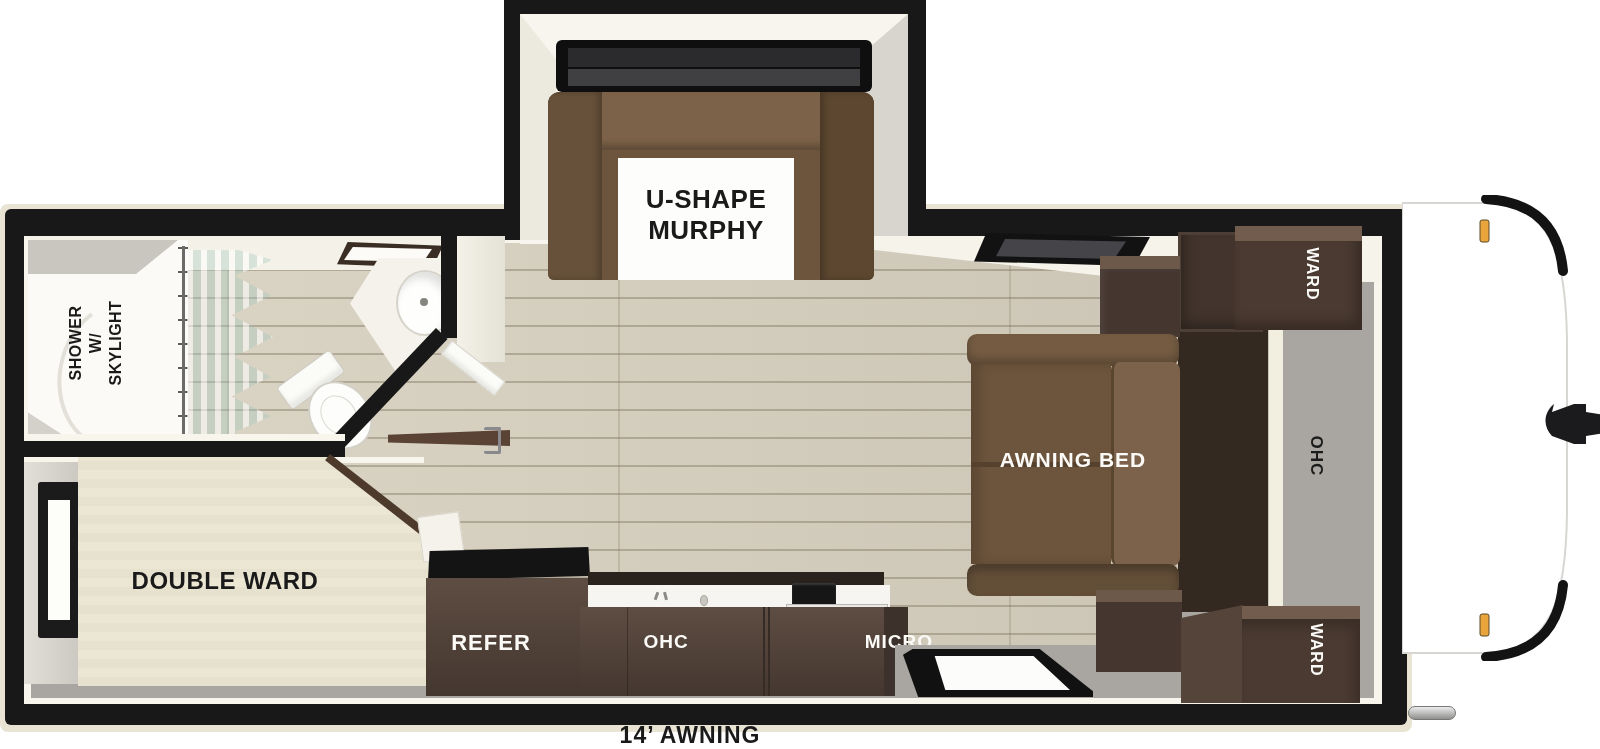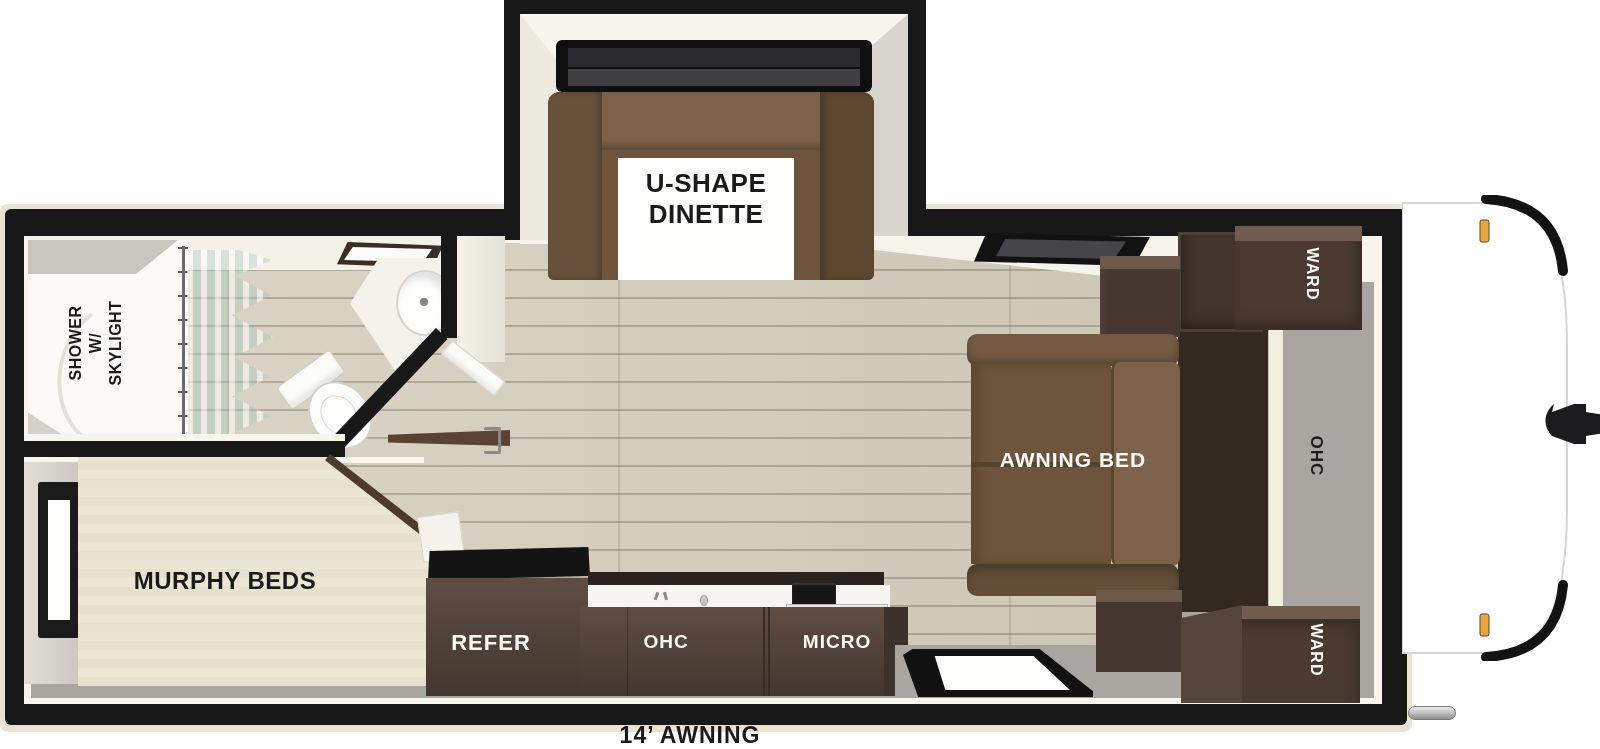--- a/index.html
+++ b/index.html
@@ -92,21 +92,21 @@
 
   <div class="abs" style="left:24px;top:462px;width:54px;height:222px;background:linear-gradient(90deg,#e2dfd8,#ccc9c2);"></div>
   <div class="abs" style="left:38px;top:482px;width:42px;height:156px;background:#1b1b1b;border-radius:3px;"></div>
   <div class="abs" style="left:48px;top:500px;width:22px;height:120px;background:#fdfdfa;"></div>
   <div class="abs" style="left:78px;top:457px;width:350px;height:229px;background:#ebe6d2;
               background-image:repeating-linear-gradient(0deg, rgba(0,0,0,.02) 0 9px, rgba(255,255,255,.03) 9px 18px);
               clip-path:polygon(0 0,72.5% 0,100% 33%,100% 100%,0 100%);"></div>
   <div class="abs" style="left:330px;top:454px;width:124px;height:8px;background:#4e3a2b;transform:rotate(38deg);transform-origin:left top;"></div>
   <div class="abs" style="left:95px;top:566px;width:260px;height:64px;">
     <div class="lbl" style="font-size:24px;line-height:30px;">
-      <div>MURPHY BEDS</div>
+      <div>DOUBLE WARD</div>
     </div>
   </div>
 
   <div class="abs" style="left:420px;top:514px;width:40px;height:44px;background:#f4f2ea;border:1px solid #d8d5cb;transform:rotate(-8deg);"></div>
   <div class="abs" style="left:428px;top:547px;width:162px;height:33px;background:#141414;clip-path:polygon(1% 12%,99% 0,100% 88%,0 100%);"></div>
   <div class="abs cabface" style="left:426px;top:578px;width:162px;height:118px;"></div>
   <div class="abs lblw" style="left:410px;top:630px;width:162px;height:22px;font-size:22px;">REFER</div>
 
   <div class="abs" style="left:588px;top:572px;width:296px;height:13px;background:#2a221c;"></div>
   <div class="abs" style="left:588px;top:585px;width:302px;height:24px;background:#f6f5f1;border-bottom:1px solid #cfcdc6;"></div>
@@ -115,21 +115,21 @@
   <div class="abs" style="left:700px;top:595px;width:6px;height:9px;border-radius:50%;background:#c9c7c0;border:1px solid #a5a39c;"></div>
   <div class="abs" style="left:792px;top:583px;width:44px;height:24px;background:#161617;border-radius:2px;box-shadow:inset 0 2px 2px rgba(255,255,255,.15);"></div>
   <div class="abs" style="left:786px;top:604px;width:100px;height:14px;background:#e9e8e4;border:1px solid #b9b7b1;"></div>
 
   <div class="abs cabface" style="left:580px;top:607px;width:328px;height:89px;"></div>
   <div class="abs" style="left:627px;top:607px;width:1px;height:89px;background:rgba(30,22,16,.45);"></div>
   <div class="abs" style="left:763px;top:607px;width:2px;height:89px;background:#362c25;"></div>
   <div class="abs" style="left:768px;top:607px;width:2px;height:89px;background:#362c25;"></div>
   <div class="abs" style="left:884px;top:607px;width:24px;height:89px;background:#3d322b;"></div>
   <div class="abs lblw" style="left:586px;top:631px;width:160px;height:22px;font-size:19px;">OHC</div>
-  <div class="abs lblw" style="left:757px;top:631px;width:160px;height:22px;font-size:19px;">MICRO</div>
+  <div class="abs lblw" style="left:773px;top:631px;width:160px;height:22px;font-size:19px;text-align:right;">MICRO</div>
 
   <div class="abs gray" style="left:895px;top:645px;width:285px;height:53px;"></div>
   <div class="abs" style="left:903px;top:649px;width:190px;height:48px;background:#111111;clip-path:polygon(5% 0,72% 0,100% 88%,100% 100%,8% 100%,0 12%);"></div>
   <div class="abs" style="left:921px;top:656px;width:152px;height:34px;background:#fcfcfa;clip-path:polygon(9% 0,74% 0,98% 100%,16% 100%);"></div>
 
   <div class="abs" style="left:1178px;top:318px;width:90px;height:294px;background:#342921;"></div>
   <div class="abs" style="left:1268px;top:318px;width:14px;height:292px;background:#f2eee0;border-left:1px solid #c9c5b8;"></div>
 
   <div class="abs" style="left:1178px;top:232px;width:85px;height:100px;background:#43352d;box-shadow:inset 0 0 0 3px #4e3f36, inset 6px -8px 14px rgba(0,0,0,.35);"></div>
   <div class="abs" style="left:1235px;top:226px;width:127px;height:15px;background:#715c4d;"></div>
@@ -160,23 +160,23 @@
   <div class="abs" style="left:1242px;top:619px;width:118px;height:84px;background:#4a3a31;box-shadow:inset -6px 8px 12px rgba(0,0,0,.2);"></div>
   <div class="abs vwrap" style="left:1296px;top:614px;width:40px;height:72px;">
     <span style="transform:rotate(90deg);font-weight:bold;font-size:16px;color:#fbfaf7;letter-spacing:1px;white-space:nowrap;">WARD</span>
   </div>
 
   <div class="abs" style="left:548px;top:92px;width:326px;height:188px;background:#6d543c;border-radius:12px 12px 6px 6px;">
     <div class="abs" style="left:0px;top:0px;width:326px;height:58px;background:#7b6248;border-radius:12px 12px 0 0;box-shadow:inset 0 -5px 7px rgba(0,0,0,.25);"></div>
     <div class="abs" style="left:0px;top:0px;width:54px;height:188px;background:#67513a;border-radius:12px 0 0 6px;box-shadow:inset -4px 0 6px rgba(0,0,0,.22);"></div>
     <div class="abs" style="left:272px;top:0px;width:54px;height:188px;background:#5d4730;border-radius:0 12px 6px 0;box-shadow:inset 4px 0 6px rgba(0,0,0,.22);"></div>
     <div class="abs" style="left:70px;top:66px;width:176px;height:122px;background:#fdfdfb;">
-      <div class="lbl" style="font-size:26px;line-height:31px;padding-top:10px;">
+      <div class="lbl" style="font-size:26px;line-height:31px;padding-top:26px;">
         <div>U-SHAPE</div>
-        <div>DINETTE</div>
+        <div>MURPHY</div>
       </div>
     </div>
   </div>
 
   <svg class="abs" style="left:1402px;top:195px;" width="200" height="466" viewBox="0 0 200 466">
     <path d="M0,8 H86 C152,10 164,66 165,146 V318 C164,398 152,456 86,458 H0 Z" fill="#ffffff" stroke="#d6d6d3" stroke-width="2"></path>
     <path d="M84,4 C135,7 157,34 161,76" fill="none" stroke="#131313" stroke-width="10" stroke-linecap="round"></path>
     <path d="M84,462 C135,459 157,432 161,390" fill="none" stroke="#131313" stroke-width="10" stroke-linecap="round"></path>
     <rect x="78" y="25" width="9" height="22" rx="2" fill="#e9a43c" stroke="#5a4a28" stroke-width="1"></rect>
     <rect x="78" y="419" width="9" height="22" rx="2" fill="#e9a43c" stroke="#5a4a28" stroke-width="1"></rect>

